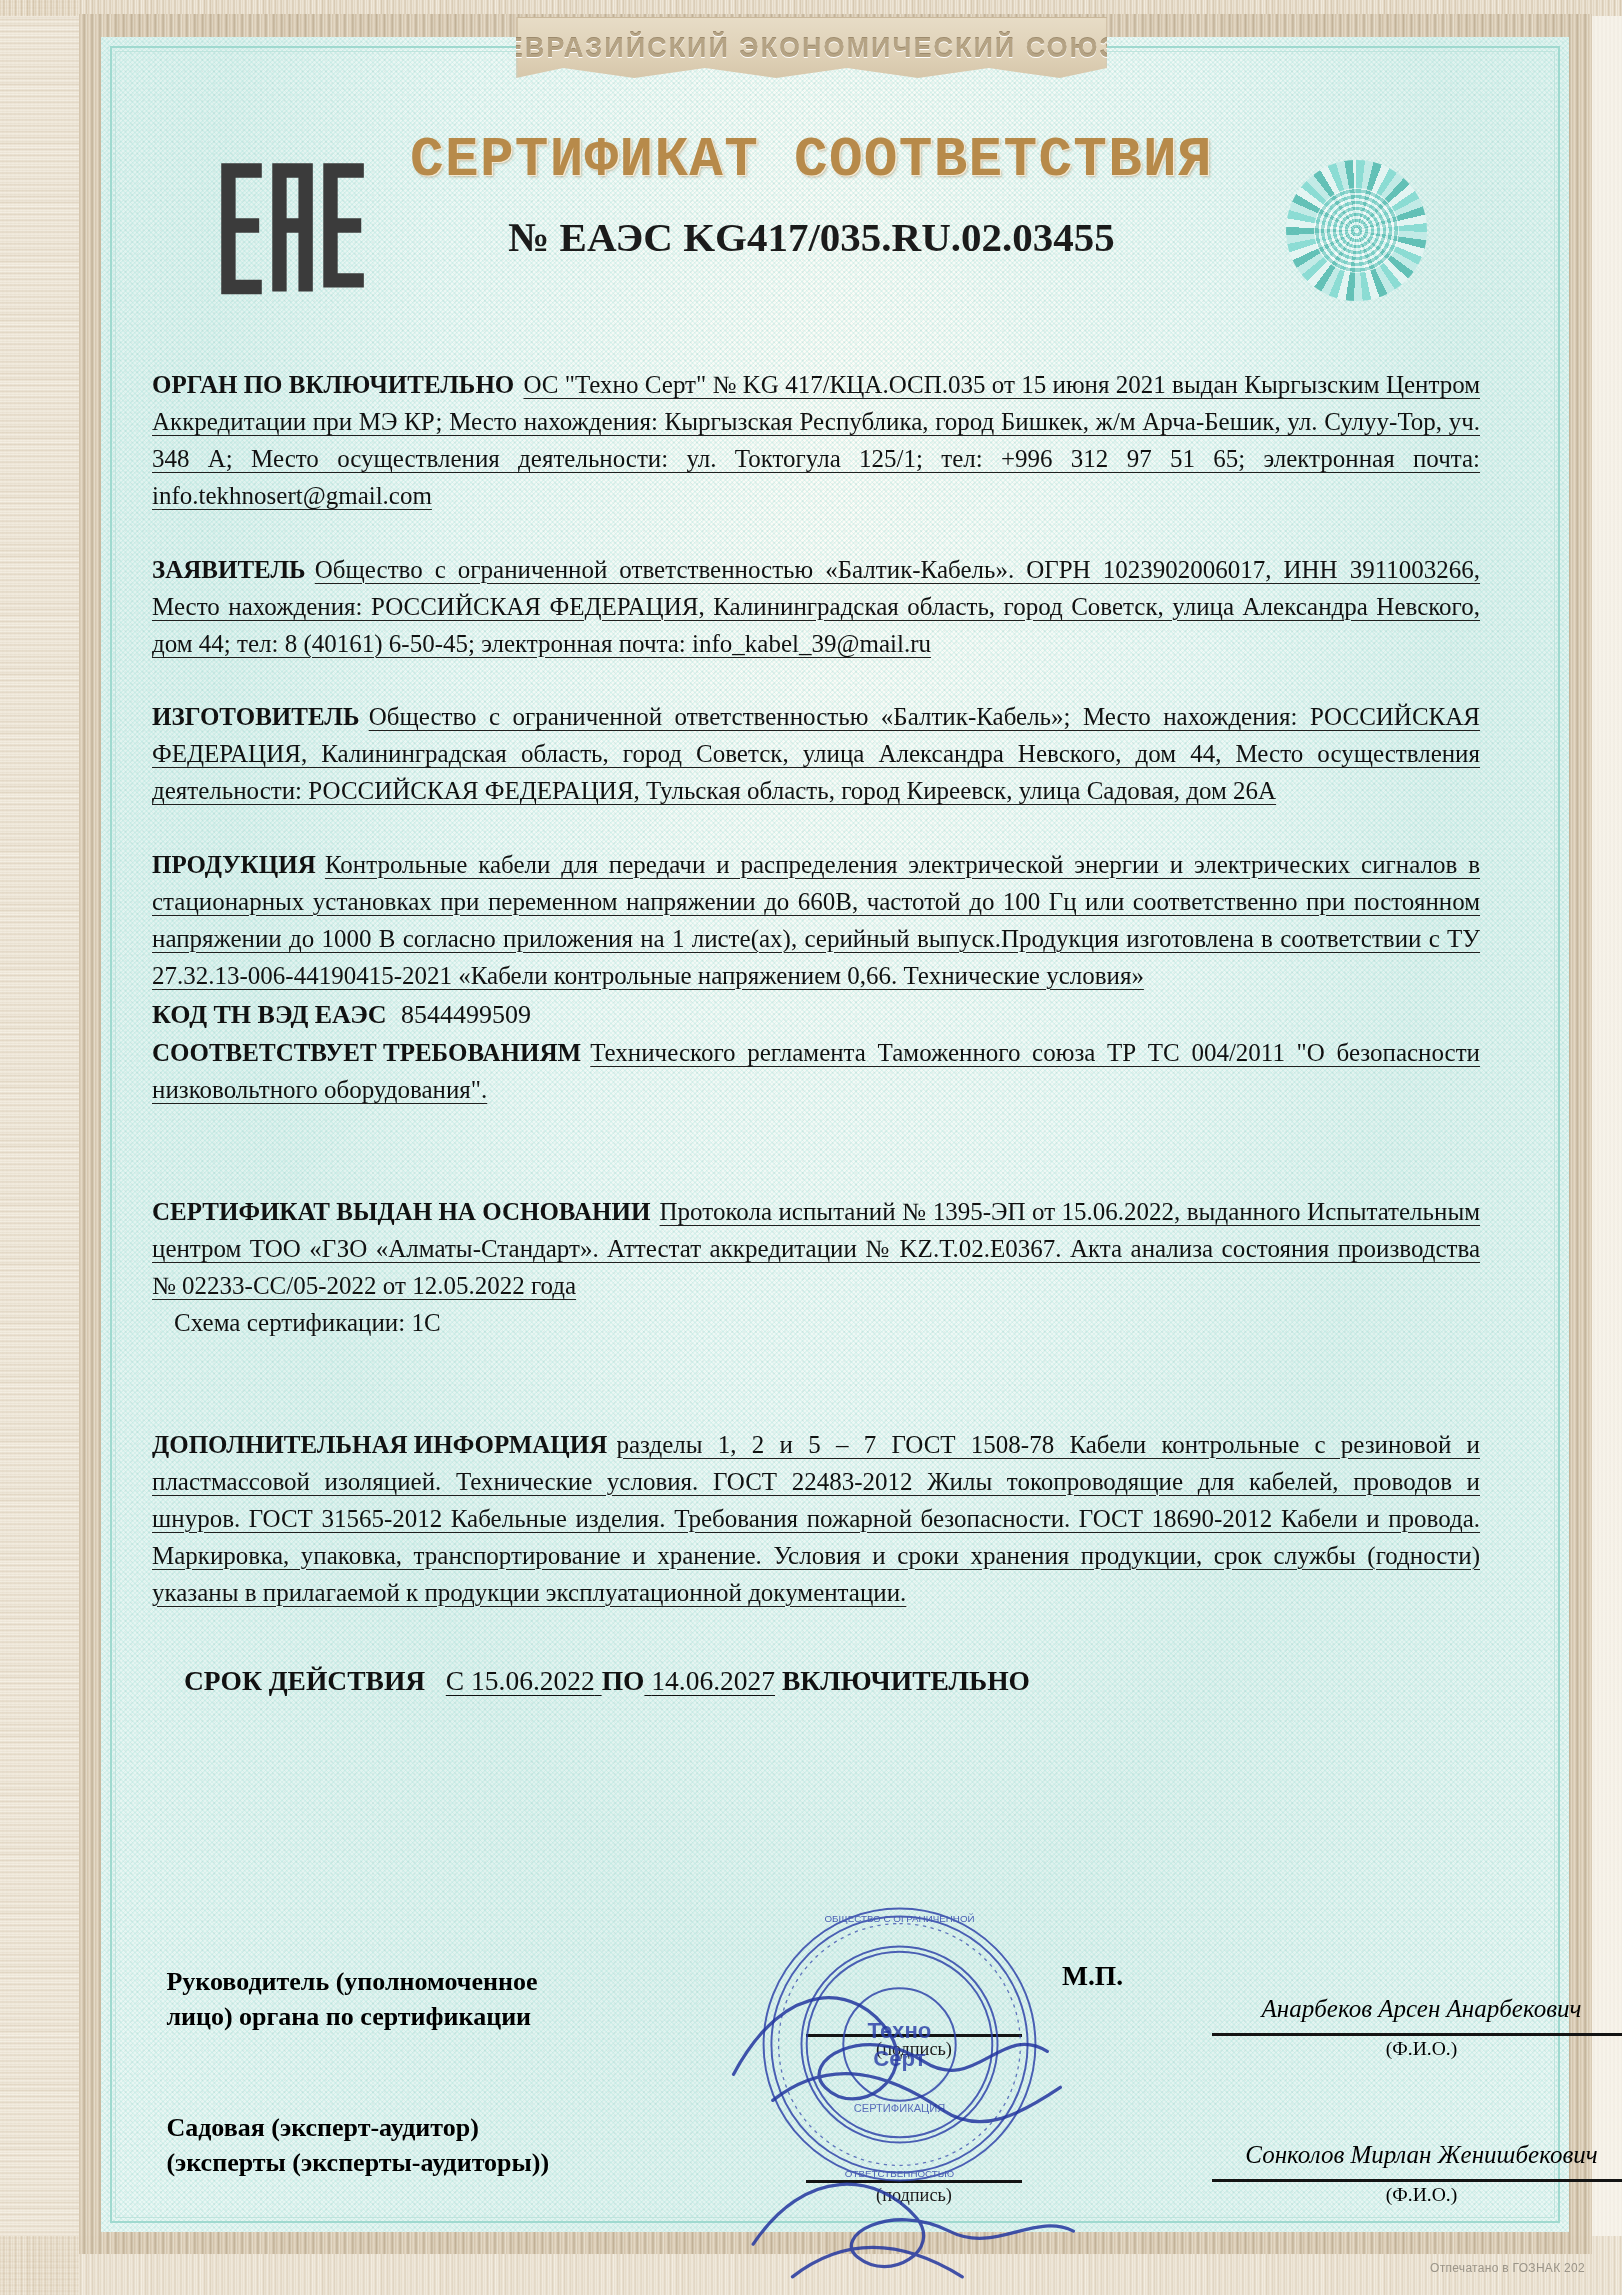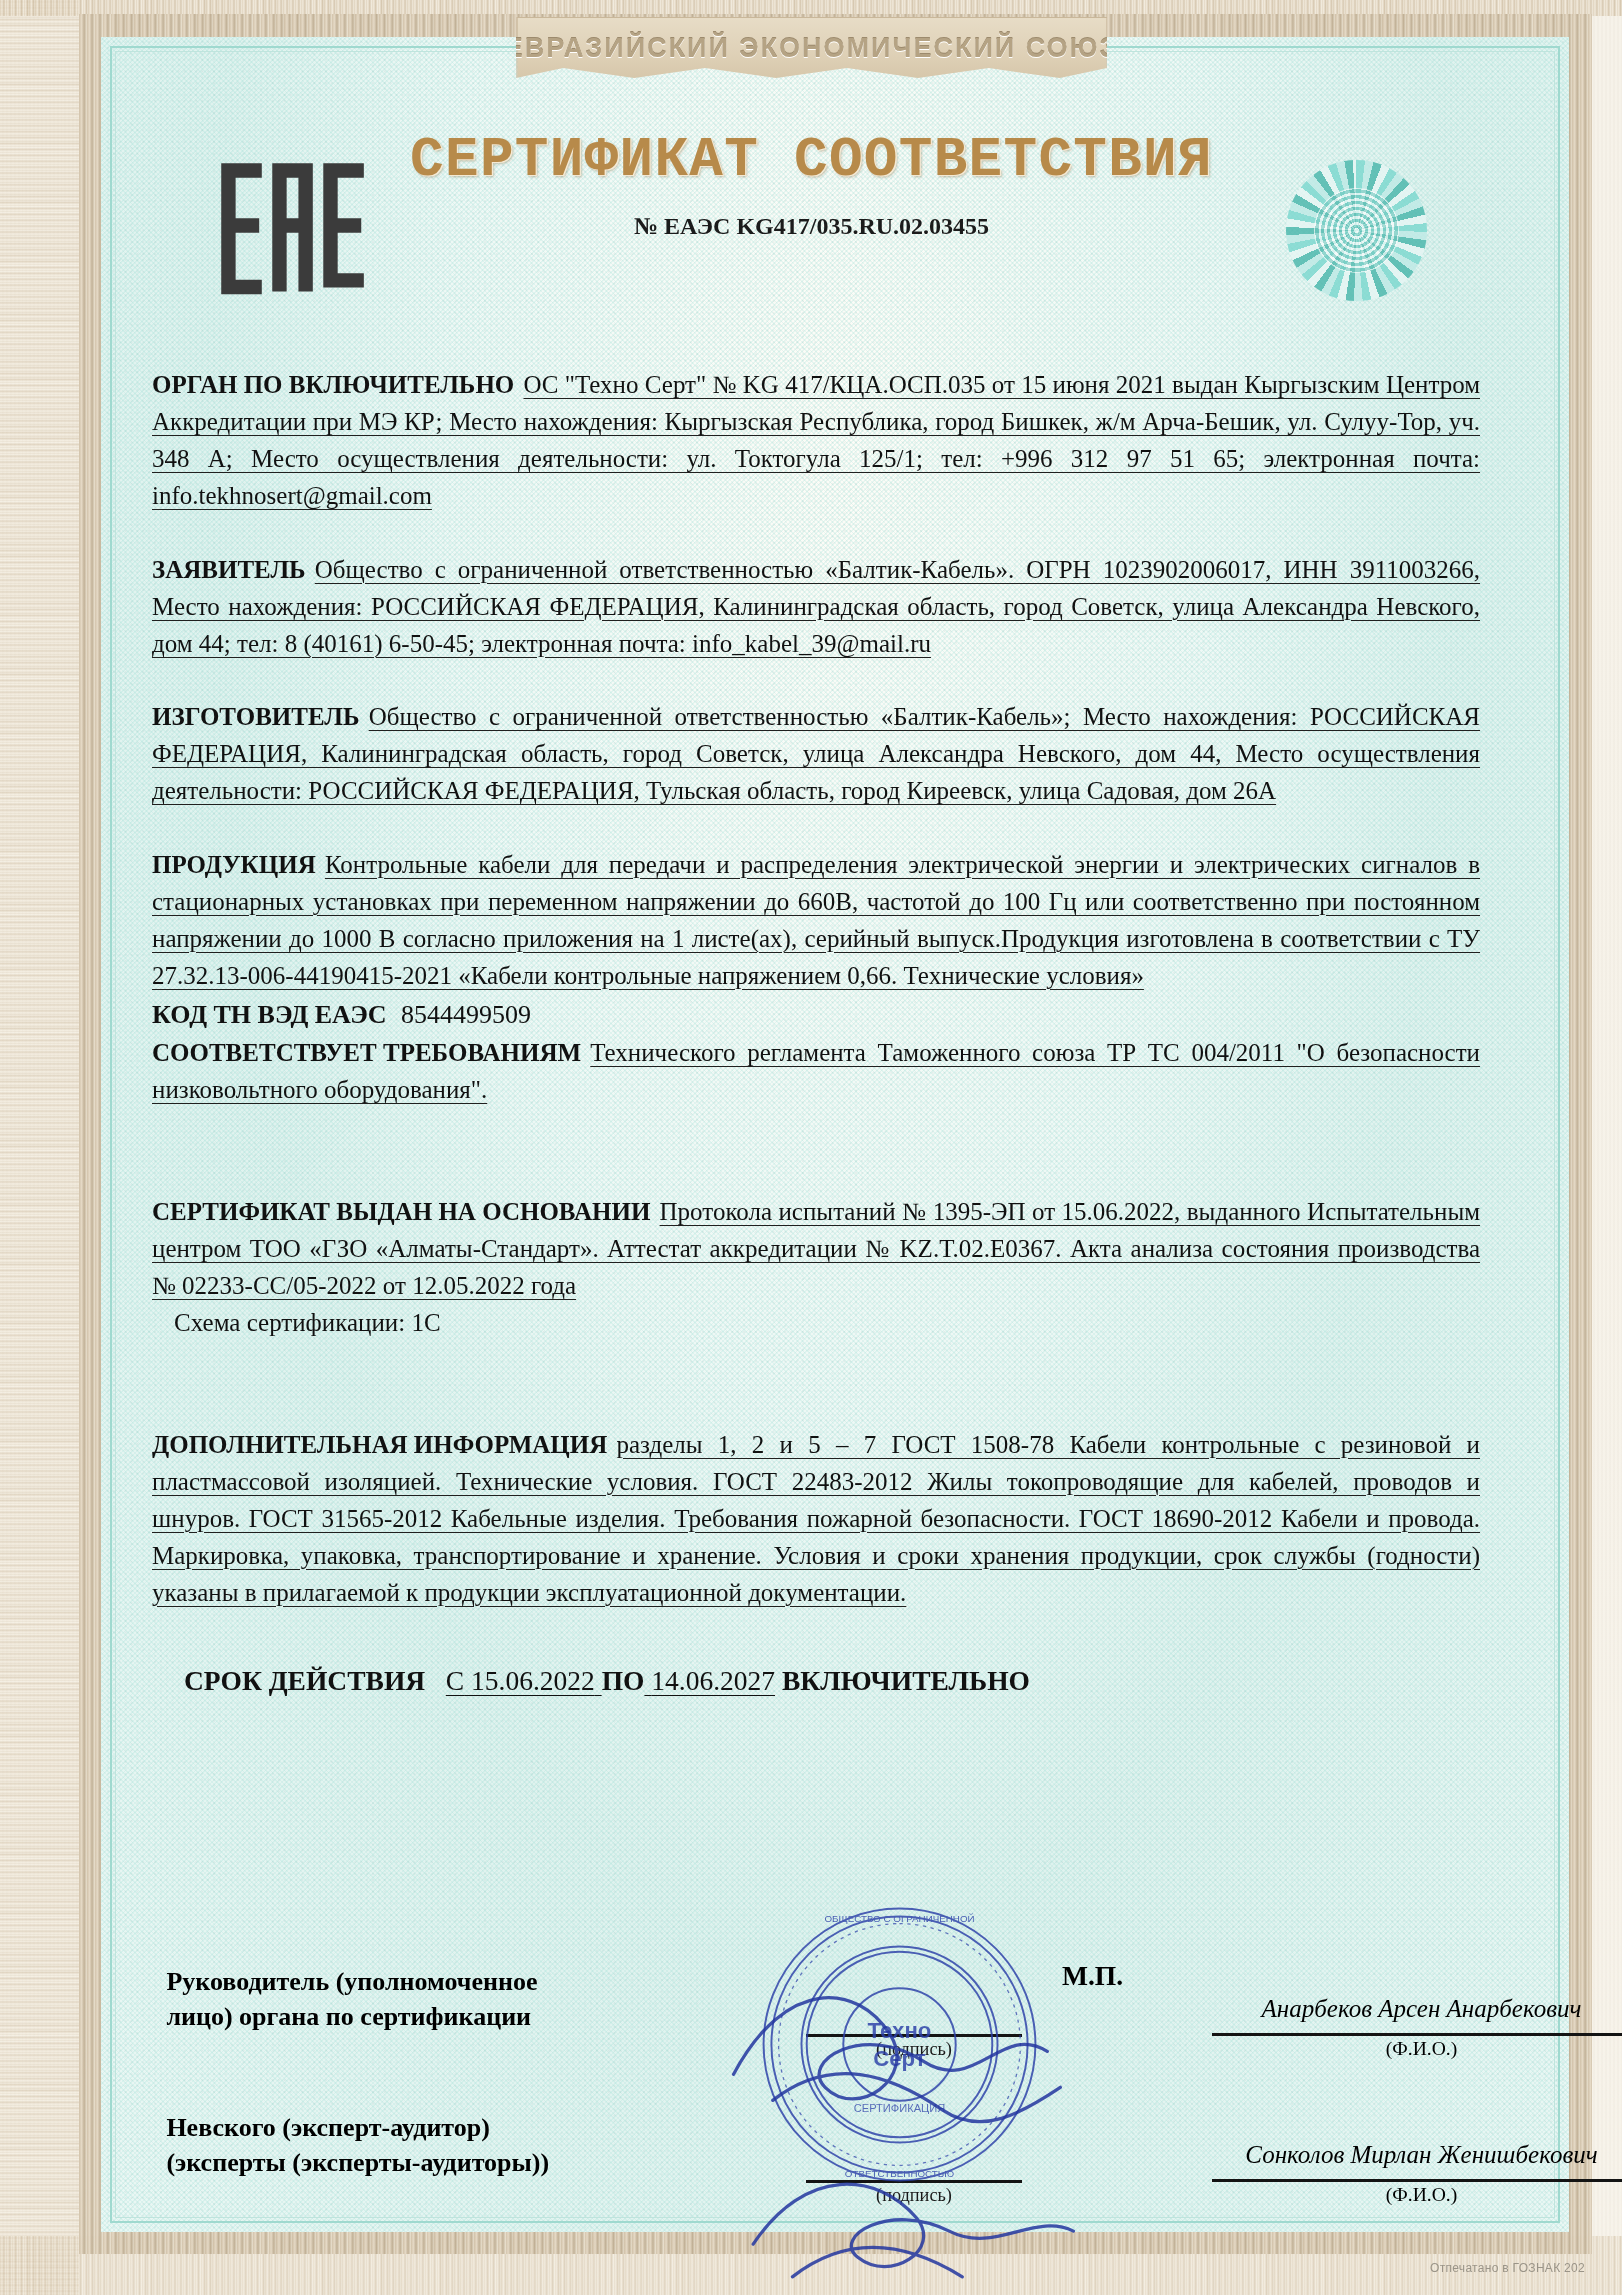--- a/index.html
+++ b/index.html
@@ -75,21 +75,21 @@
   
   .title{
     position:absolute;left:0;right:0;top:128px;text-align:center;
     font-family:Liberation Mono, monospace;
     font-weight:bold;font-size:56px;letter-spacing:1.3px;
     color:#b78a4a;
     text-shadow:1.3px 1.3px 0 #f4ead5, 2px 2px 2.6px rgba(120,90,40,.35);
   }
   .cert-number{
     position:absolute;left:0;right:0;top:213px;text-align:center;
-    font-size:24px;font-weight:bold;color:#1b1b1b;
+    font-size:41px;font-weight:bold;color:#1b1b1b;
     font-family:"Liberation Serif",serif;
   }
   .series{
     position:absolute;left:0;right:0;top:321px;text-align:center;
     font-size:26px;color:#8e8d86;letter-spacing:2px;
     font-family:"Liberation Serif",serif;
     opacity:.72;
   }
   
   .eac{
@@ -319,21 +319,21 @@
       <div class="sig-mp">М.П.</div>
       <div class="sig-line-sign" style="top:77px"></div>
       <div class="sig-cap-sign" style="top:82px">(подпись)</div>
       <div class="sig-name" style="top:38px">Анарбеков Арсен Анарбекович</div>
       <div class="sig-line-name" style="top:76px"></div>
       <div class="sig-cap-name" style="top:81px">(Ф.И.О.)</div>
     </div>
 
     <div class="sigrow" style="margin-top:22px">
       <div class="sig-role">
-        <span>Невского (эксперт-аудитор)</span><br>
+        <span>Садовая (эксперт-аудитор)</span><br>
         <span>(эксперты (эксперты-аудиторы))</span>
       </div>
       <div class="sig-line-sign" style="top:77px"></div>
       <div class="sig-cap-sign" style="top:82px">(подпись)</div>
       <div class="sig-name" style="top:38px">Сонколов Мирлан Женишбекович</div>
       <div class="sig-line-name" style="top:76px"></div>
       <div class="sig-cap-name" style="top:81px">(Ф.И.О.)</div>
     </div>
 
   </div>

